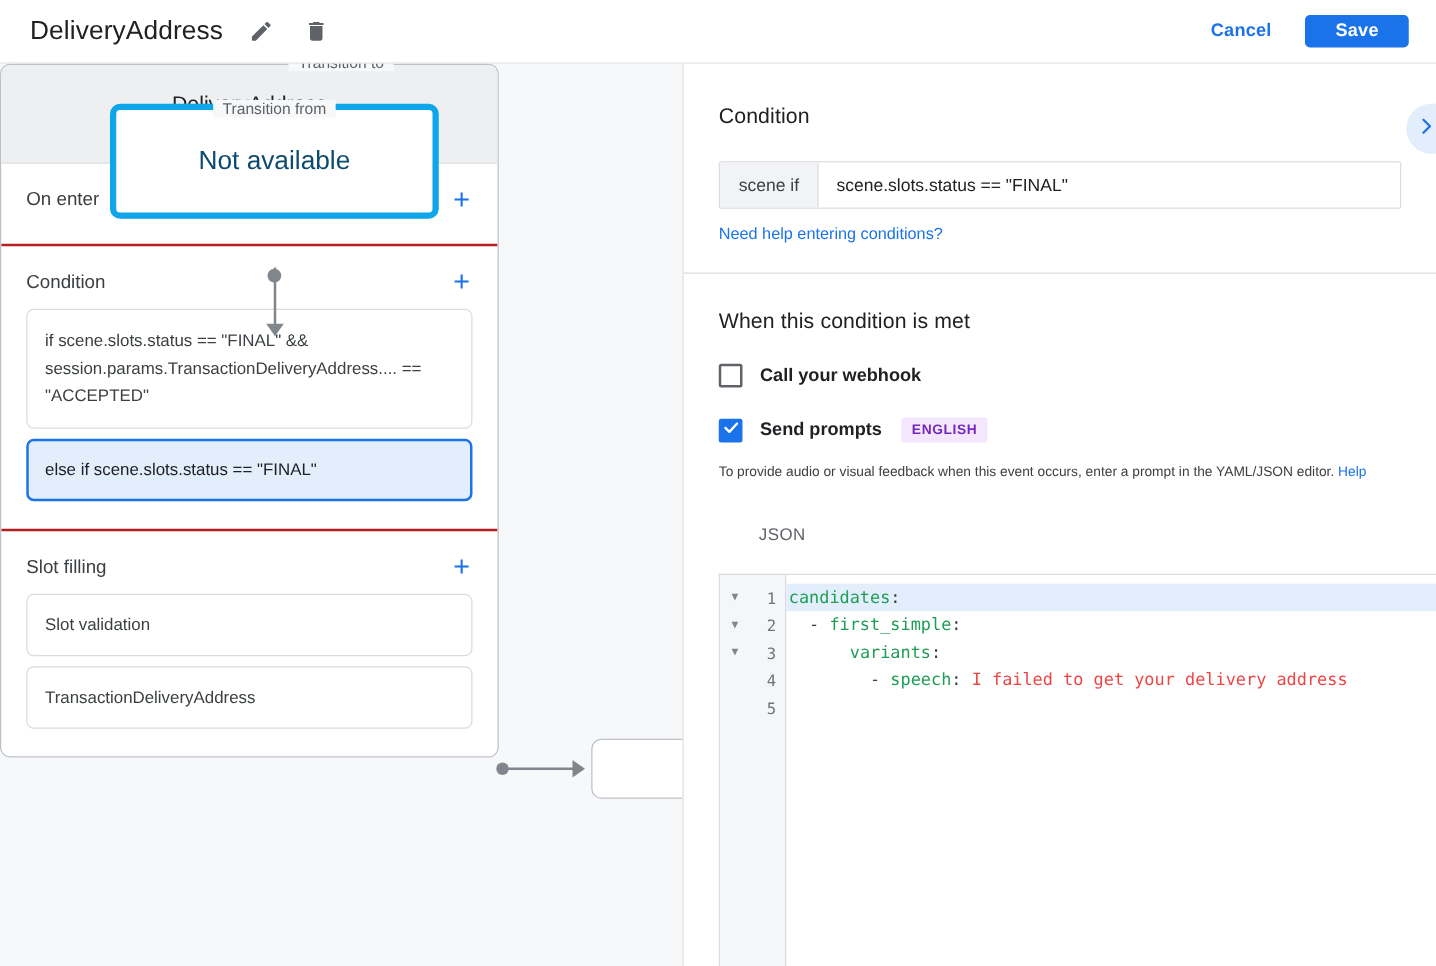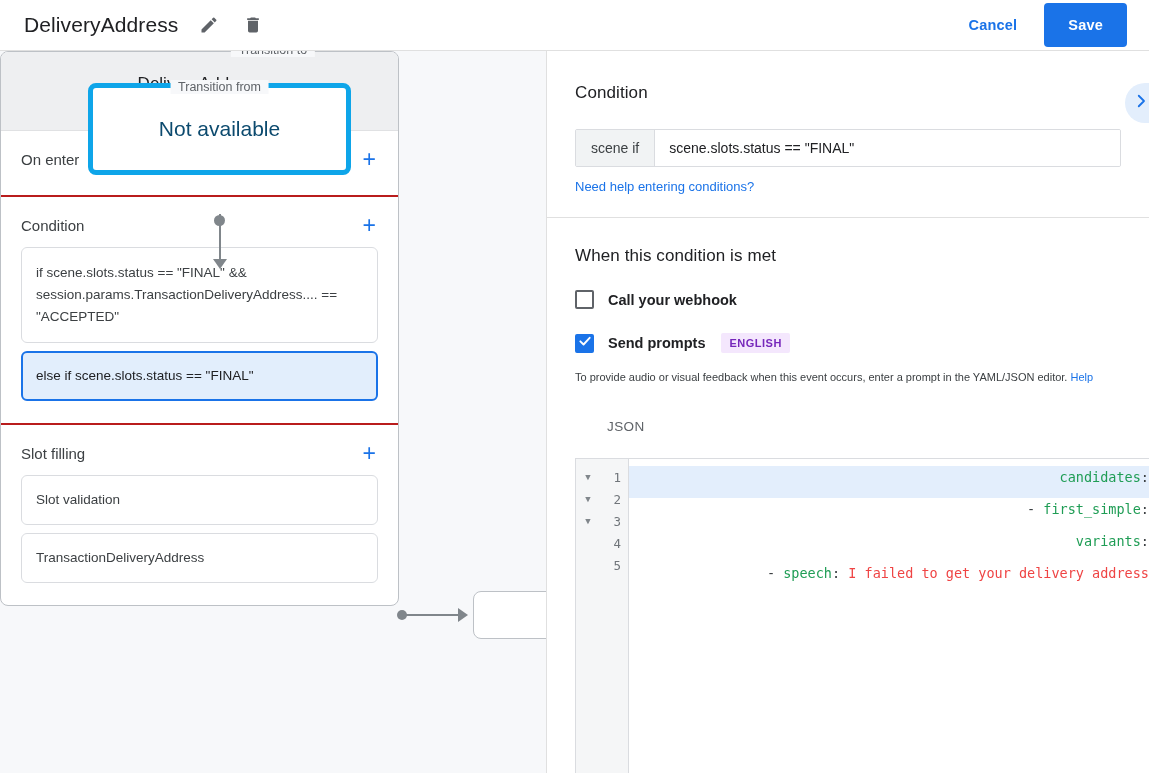--- a/index.html
+++ b/index.html
@@ -33,21 +33,21 @@
     background: none; border: none; cursor: pointer;
     padding: 9px 13px; border-radius: 4px;
     font-family: "Liberation Sans", sans-serif;
     letter-spacing: .2px;
   }
   .save-btn {
     margin-left: 14px; margin-right: 22px;
     background: #1a73e8; color: #fff;
     font-size: 14.5px; font-weight: 600; letter-spacing: .2px;
     border: none; border-radius: 4px;
-    padding: 0 24px; height: 44px; cursor: pointer;
+    padding: 0 24px; height: 26px; cursor: pointer;
     font-family: "Liberation Sans", sans-serif;
   }
 
   
   .canvas {
     position: absolute; left: 0; top: 51px;
     width: 546px; height: 722px;
     background: #f7f8fa;
     overflow: hidden;
   }
@@ -269,21 +269,21 @@
     width: 24px; text-align: center; font-size: 9px; color: #80868b;
   }
   .lnum { flex: 1; text-align: right; padding-right: 7px; }
   .code {
     flex: 1; padding-top: 7px;
     font-family: "DejaVu Sans Mono", monospace;
     font-size: 13.5px;
     white-space: pre;
     overflow: hidden;
   }
-  .code-line { height: 32px; line-height: 22px; padding-left: 2px; text-align: right; }
+  .code-line { height: 22px; line-height: 22px; padding-left: 2px; }
   .code-line.hl { background: #e3eefc; }
   .tok-key { color: #1f9d55; }
   .tok-punct { color: #3c4043; }
   .tok-val { color: #ef4444; }
 </style>
 </head>
 <body>
 
 <div class="topbar">
   <div class="topbar-title">DeliveryAddress</div>

